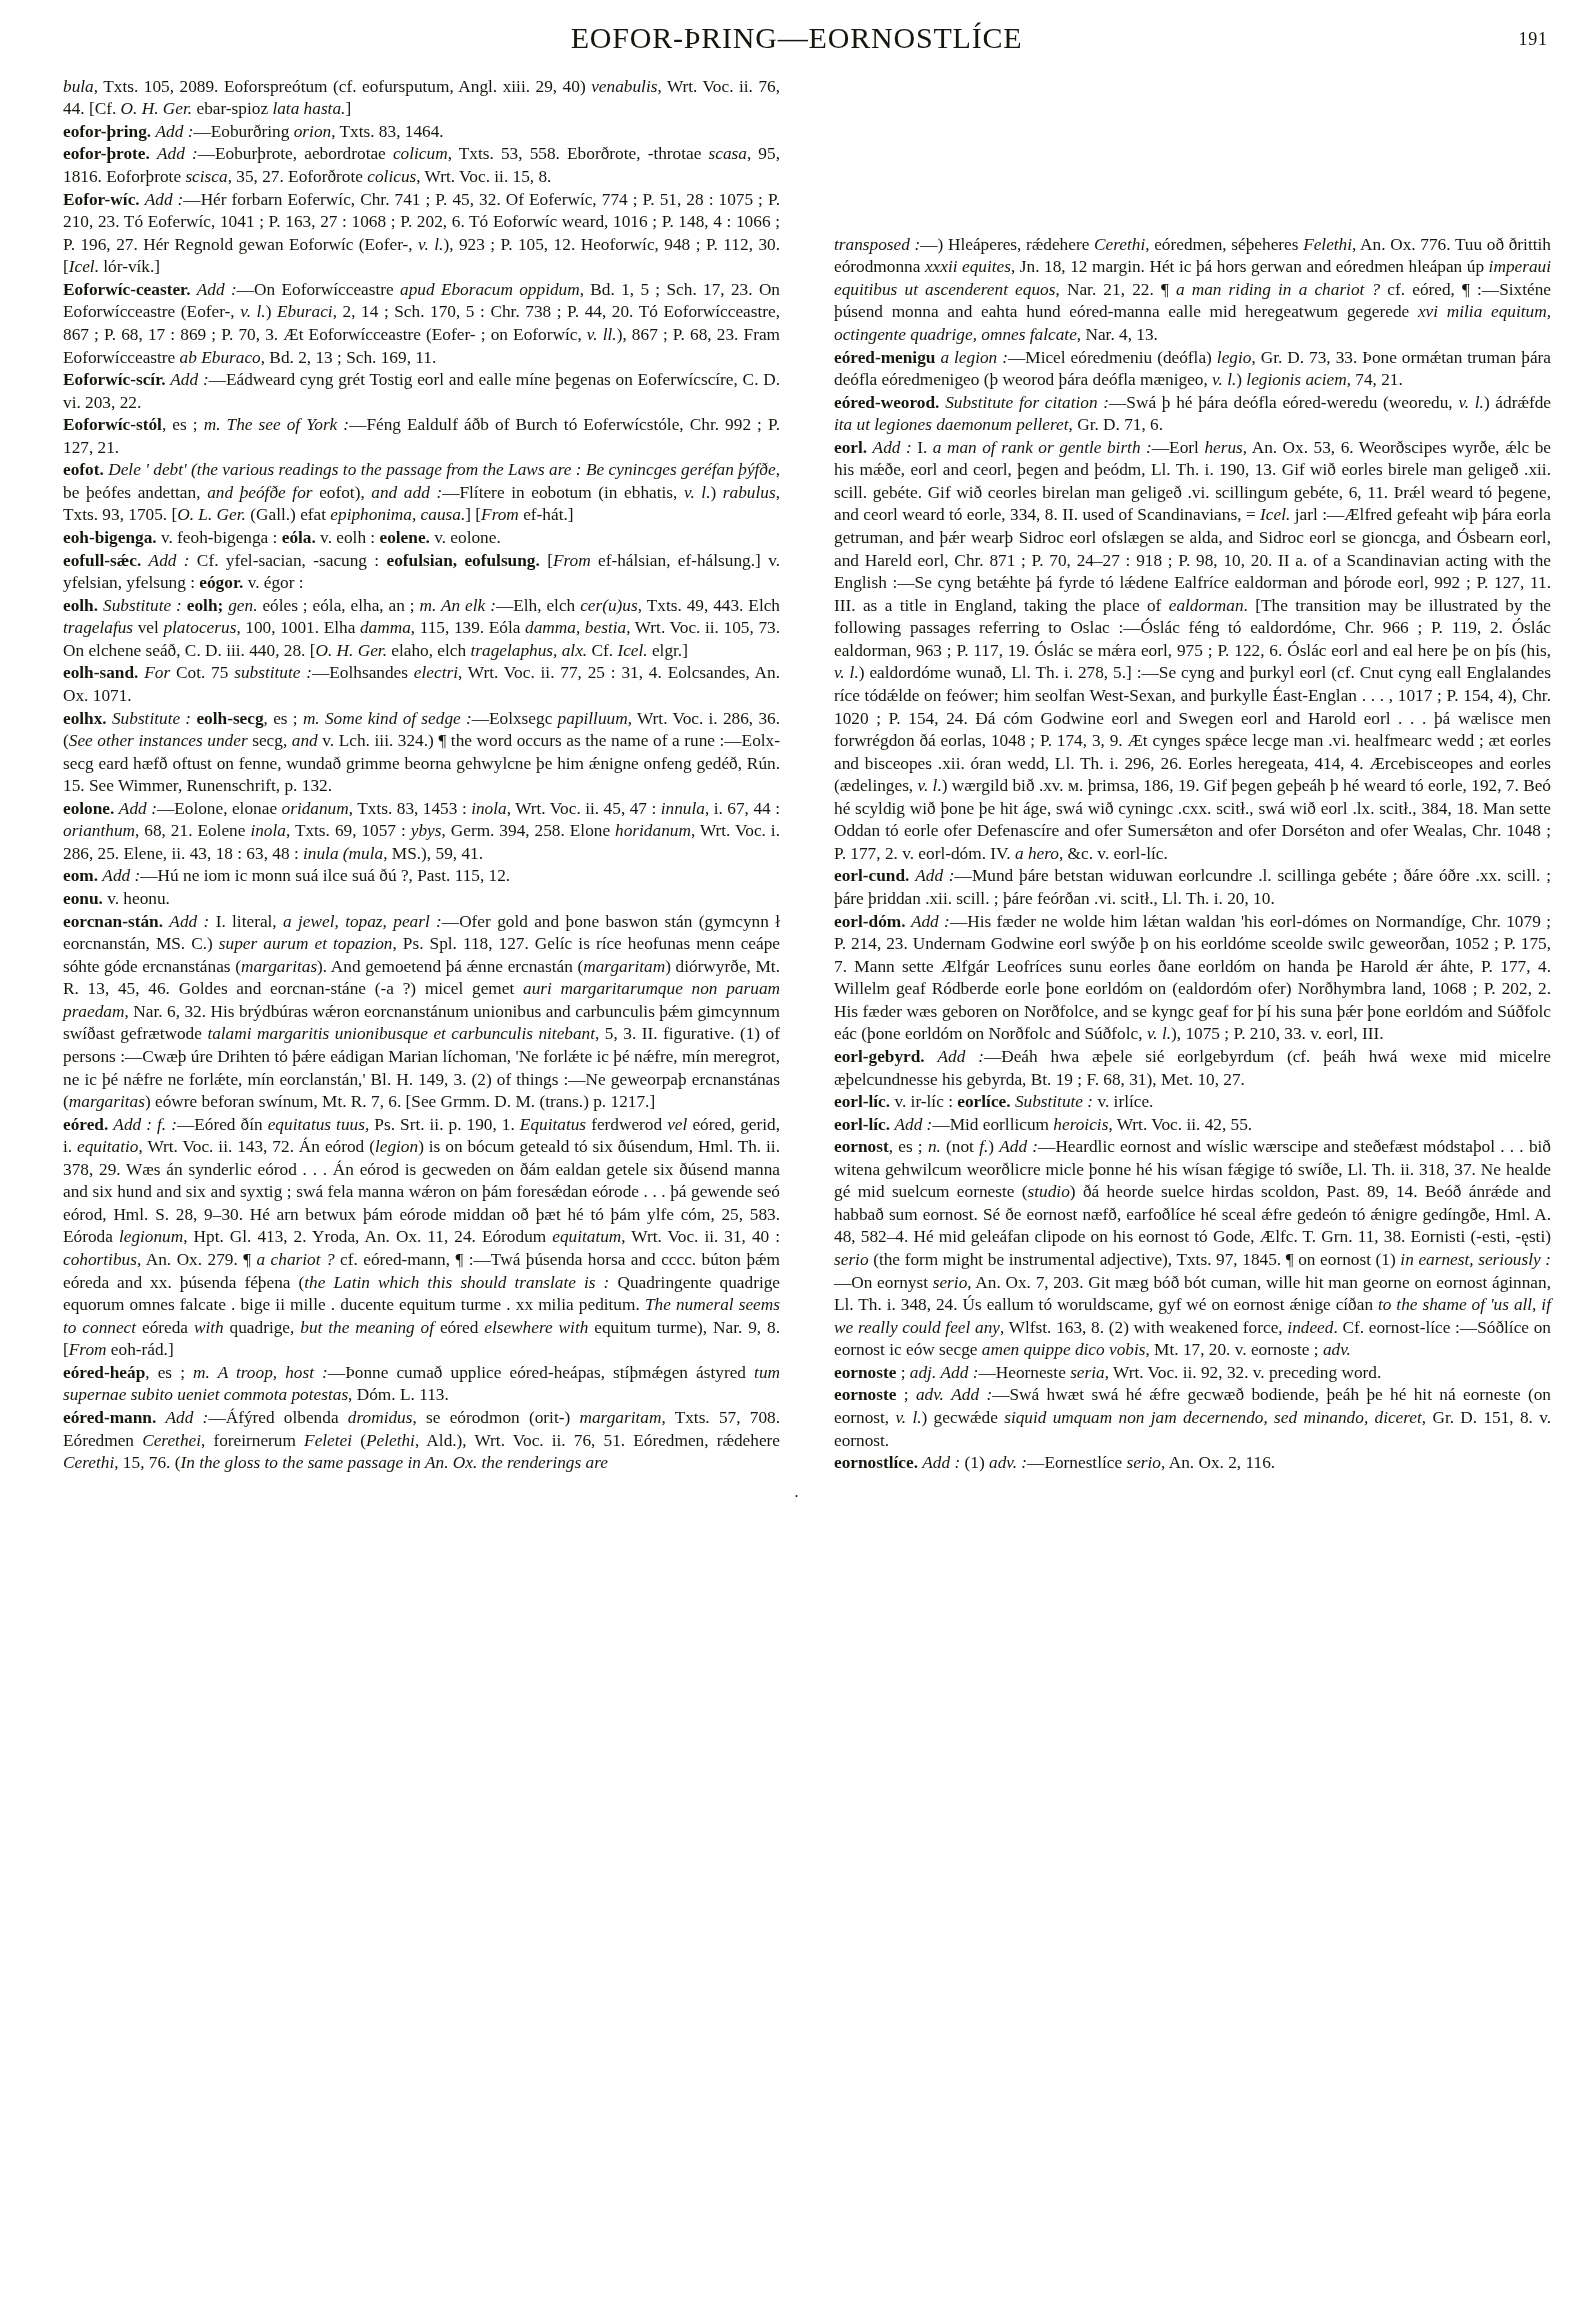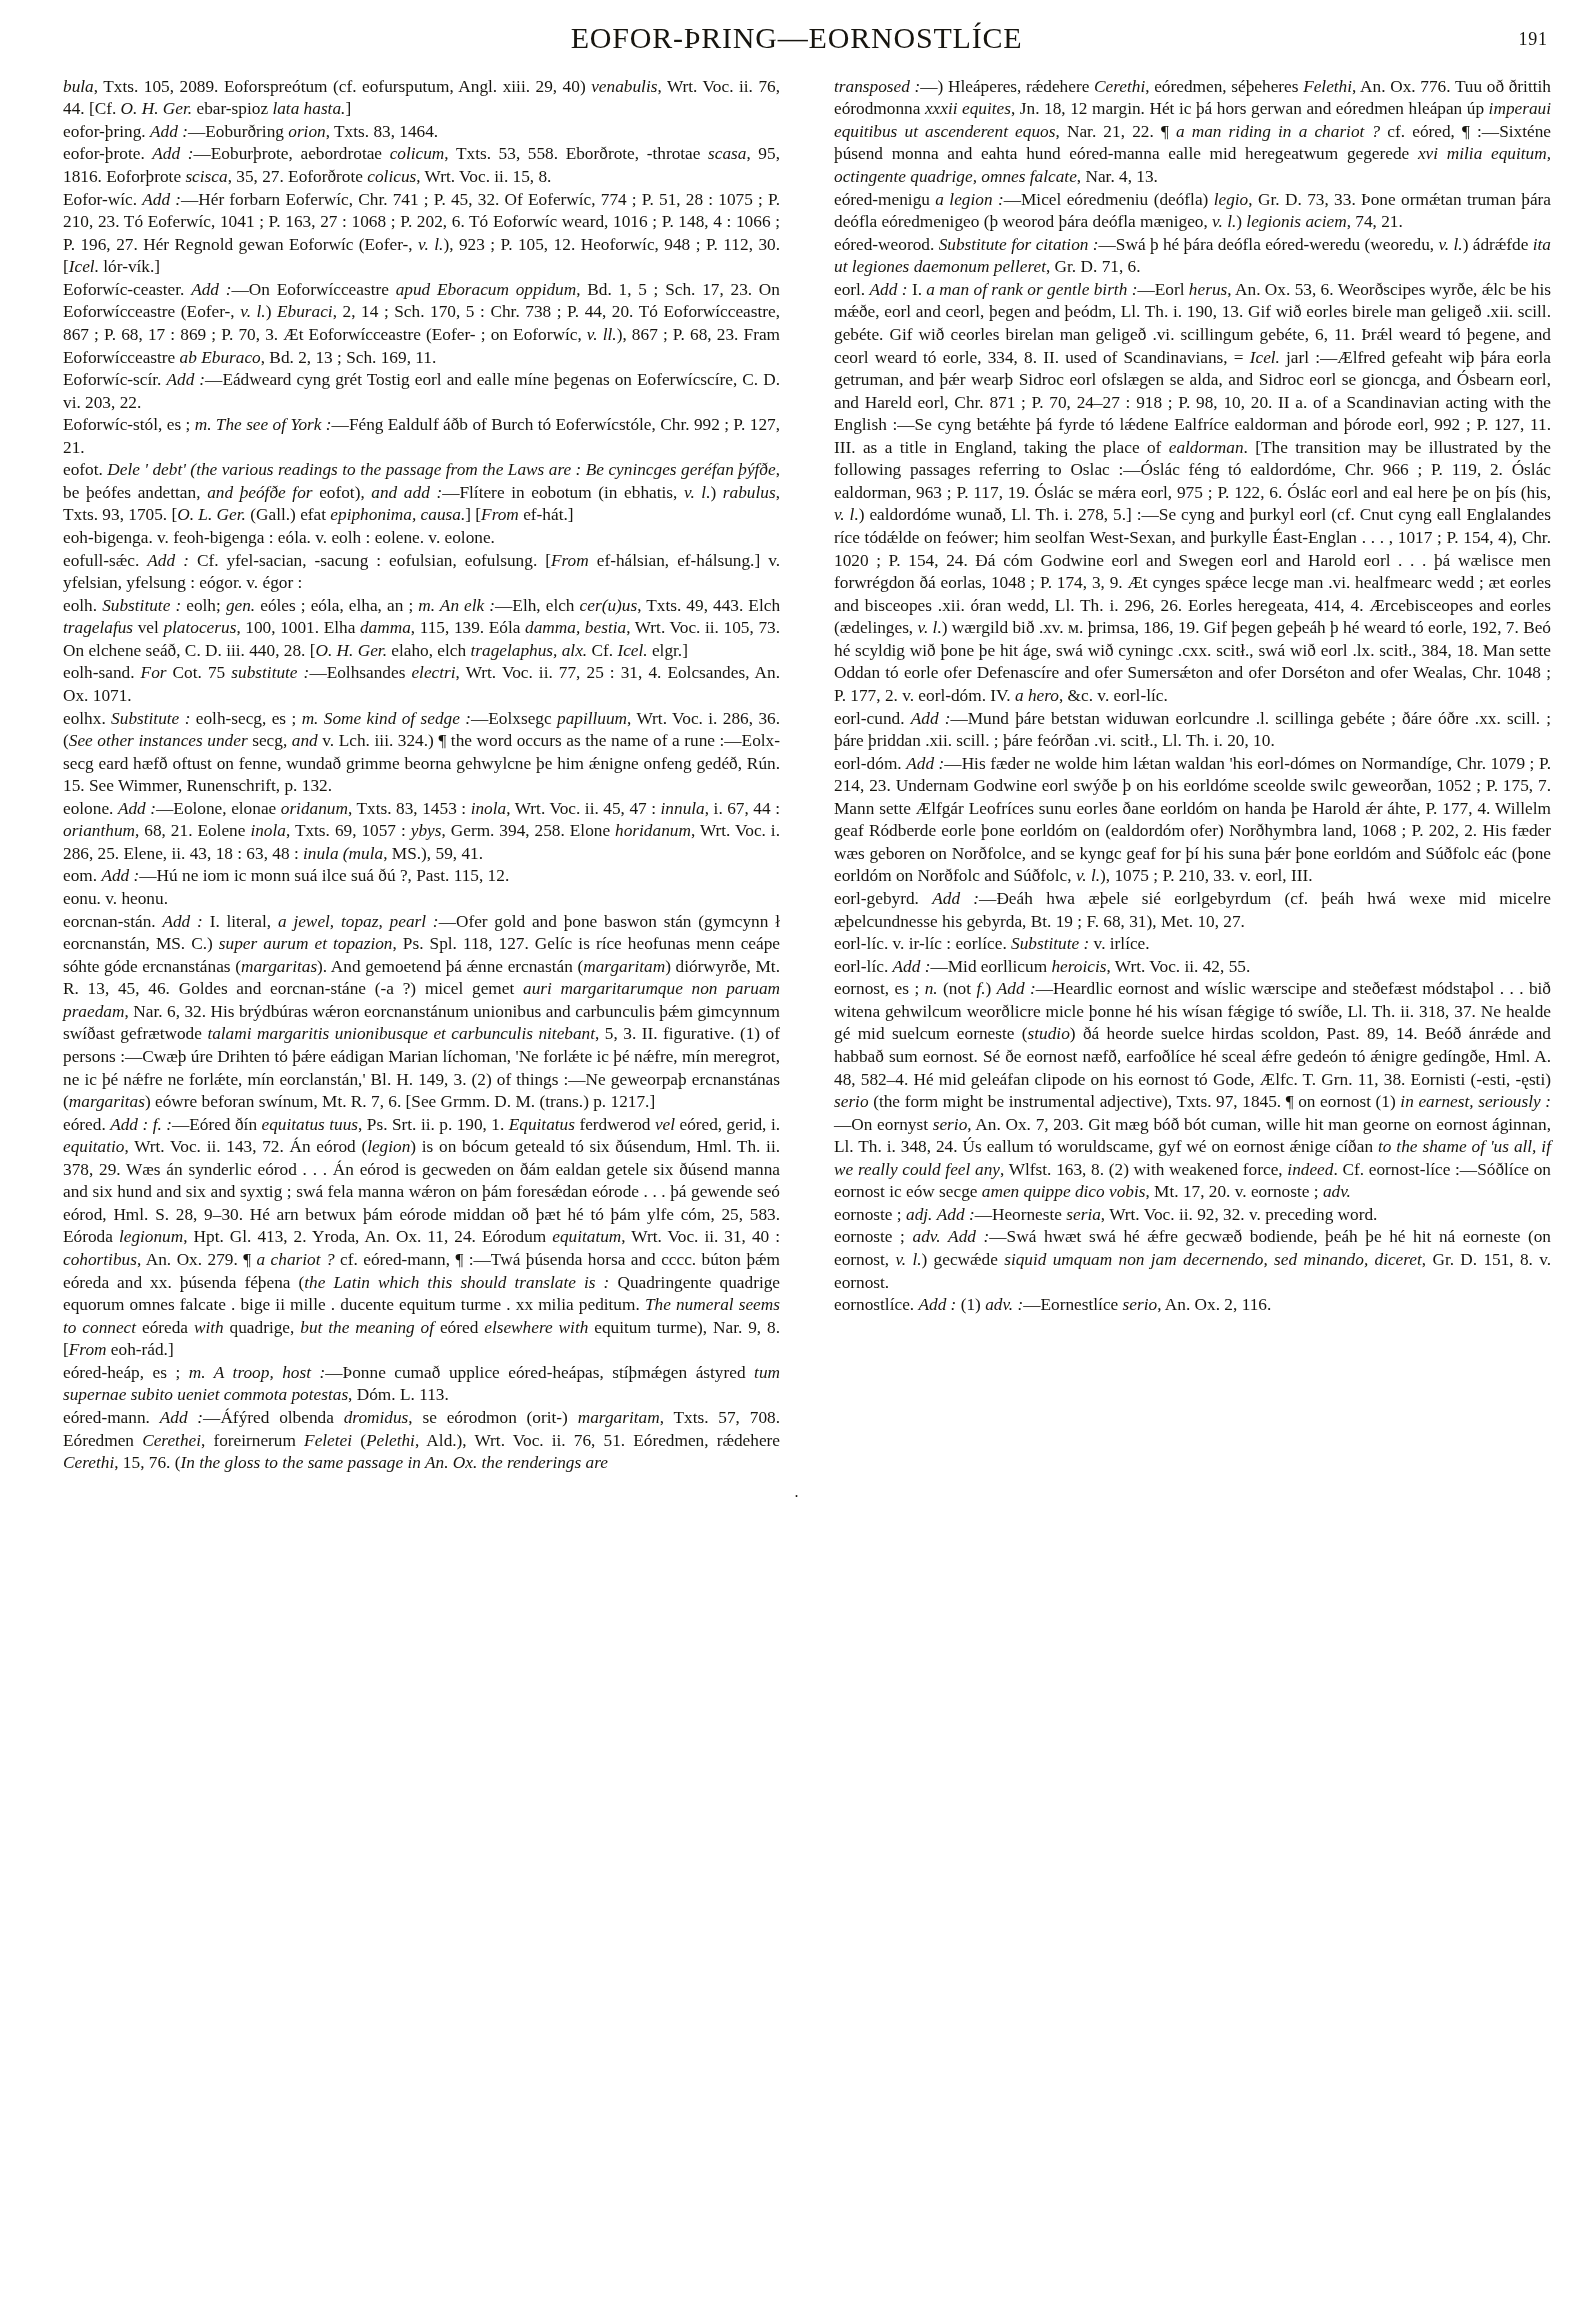--- a/index.html
+++ b/index.html
@@ -36,21 +36,21 @@
     position: absolute;
     right: 3.2px;
     top: 8px;
     font-size: 18px;
     font-variant: small-caps;
     letter-spacing: 0.8px;
   }
   .columns {
     display: flex;
     flex-direction: row;
-    align-items: flex-start;
+    align-items: flex-end;
     justify-content: space-between;
     position: relative;
   }
   .rule {
     width: 0.8px;
     background: #000000;
     opacity: 0.0;
     align-self: stretch;
   }
   .col {
@@ -65,21 +65,21 @@
     margin: 0;
     text-indent: 0;
   }
   
   .entry {
     margin: 0 0 0.4px 0;
     padding-left: 21px;
     text-indent: -21px;
   }
   .hw {
-    font-weight: normal;
+    font-weight: bold;
   }
   i { font-style: italic; }
   .bottom-dot {
     text-align: center;
     font-size: 16px;
     margin-top: 8px;
   }
 </style>
 </head>
 <body>

